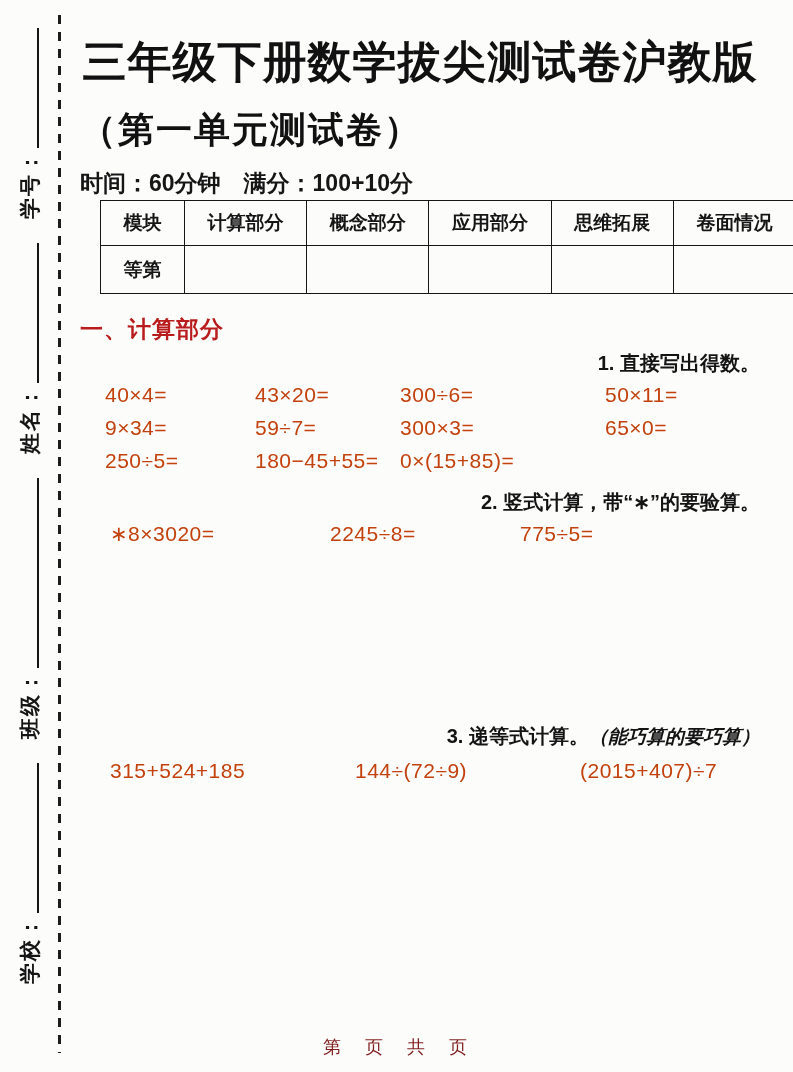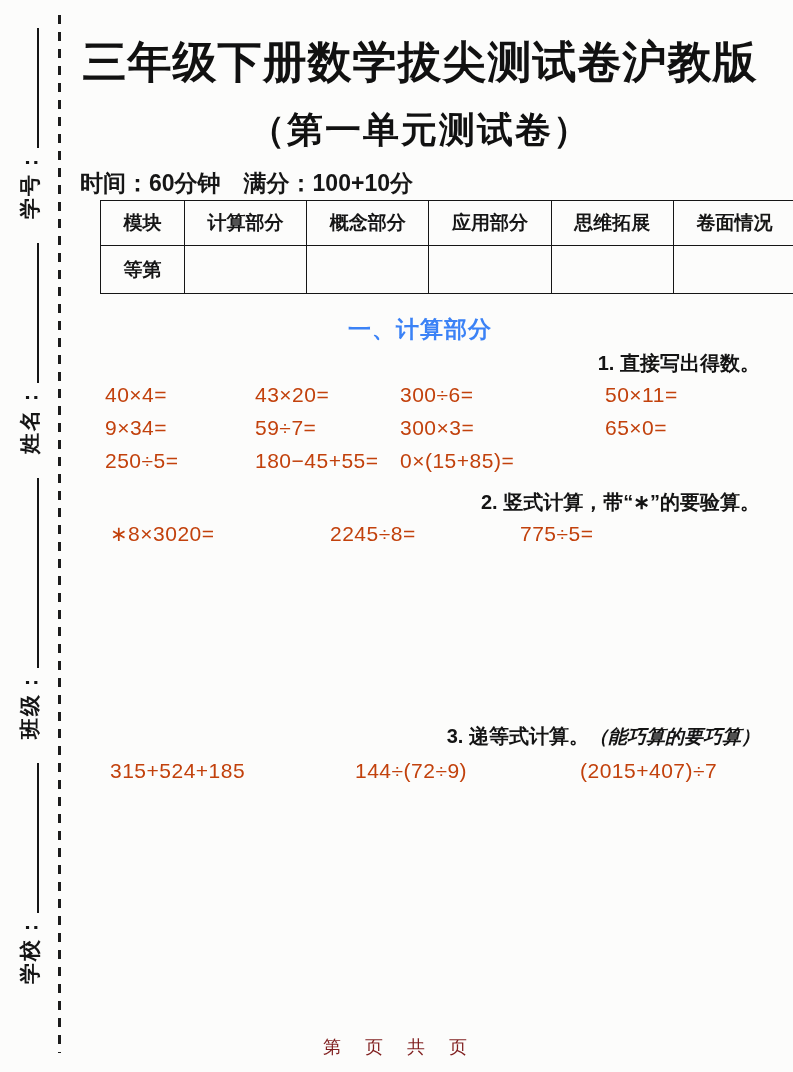--- a/index.html
+++ b/index.html
@@ -31,43 +31,43 @@
   }
   .blank-w150{width:150px}.blank-w190{width:190px}
   .blank-w140{width:140px}.blank-w120{width:120px}
   
   .content{position:absolute;left:80px;top:0;width:680px;}
   .paper-title{
     margin:36px 0 0 0;text-align:center;
     font-size:44px;font-weight:700;line-height:52px;letter-spacing:1px;color:#111;
   }
   .paper-subtitle{
-    margin:20px 0 0 0;text-align:center;
+    margin:20px 0 0 0;
     font-size:36px;font-weight:700;line-height:44px;letter-spacing:2px;color:#111;
   }
   .meta-line{
     margin-top:18px;text-align:left;padding-right:20px;
     font-size:23px;font-weight:700;line-height:26px;color:#161616;
   }
   
   .score-table{
     margin:4px 20px 0 20px;width:696px;
     border-collapse:collapse;table-layout:fixed;
   }
   .score-table th,.score-table td{
     border:1.8px solid #161616;text-align:center;vertical-align:middle;
     font-size:19px;font-weight:700;color:#161616;padding:0;
   }
   .score-table .col-module{width:83px;}
   .score-table tr.hdr{height:45px;}
   .score-table tr.grade{height:48px;}
   
   .part-heading{
-    margin-top:20px;text-align:center;
-    font-size:23px;font-weight:700;line-height:30px;letter-spacing:1px;color:#3b82f6;
+    margin-top:20px;text-align:left;
+    font-size:23px;font-weight:700;line-height:30px;letter-spacing:1px;color:#b91c1c;
   }
   .q-label{
     margin:6px 0 0 8px;font-size:20px;font-weight:700;line-height:26px;color:#141414;text-align:right;
   }
   .q-label .kai-note{
     font-family:"Liberation Serif",serif;font-style:italic;font-weight:600;font-size:19px;
   }
   .eq{
     font-family:Liberation Sans, sans-serif;font-size:21px;color:#c2410c;letter-spacing:0.5px;
   }

